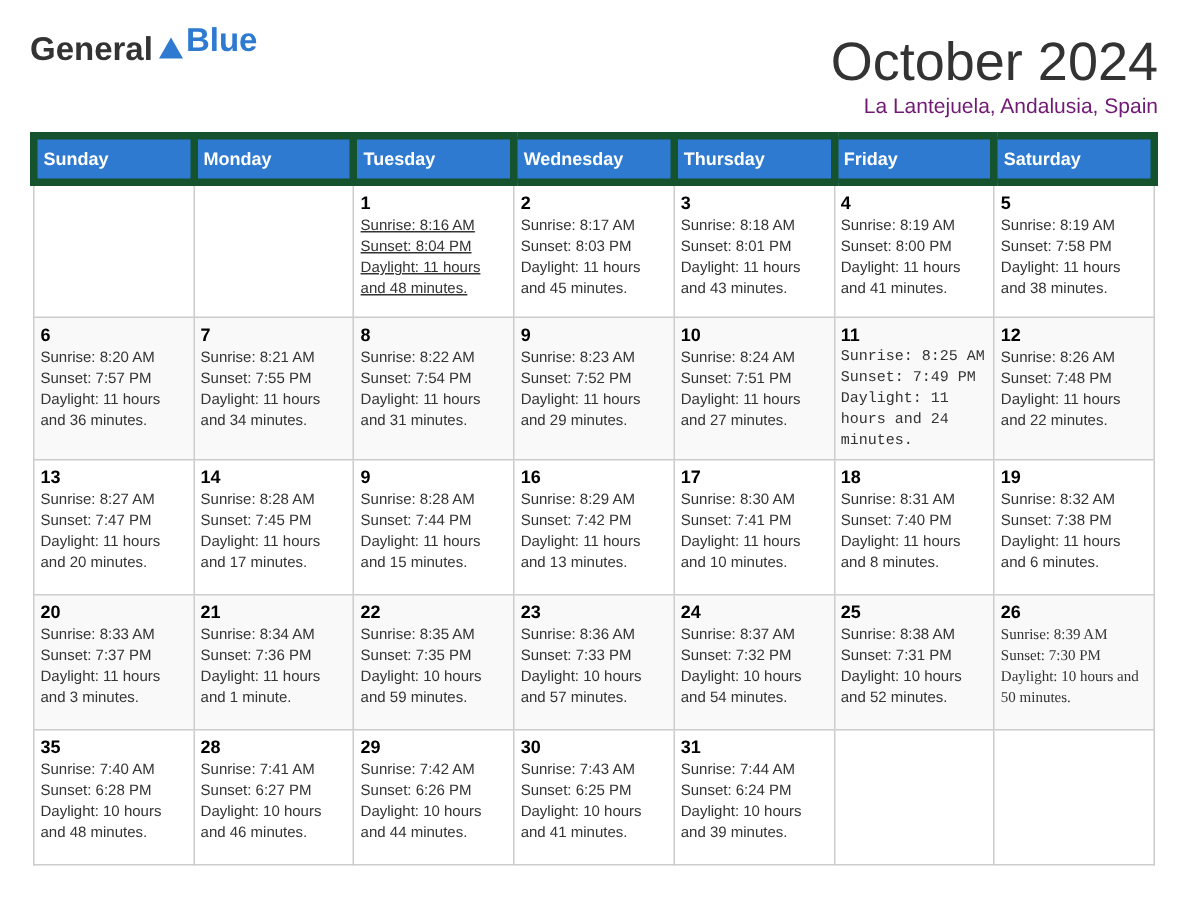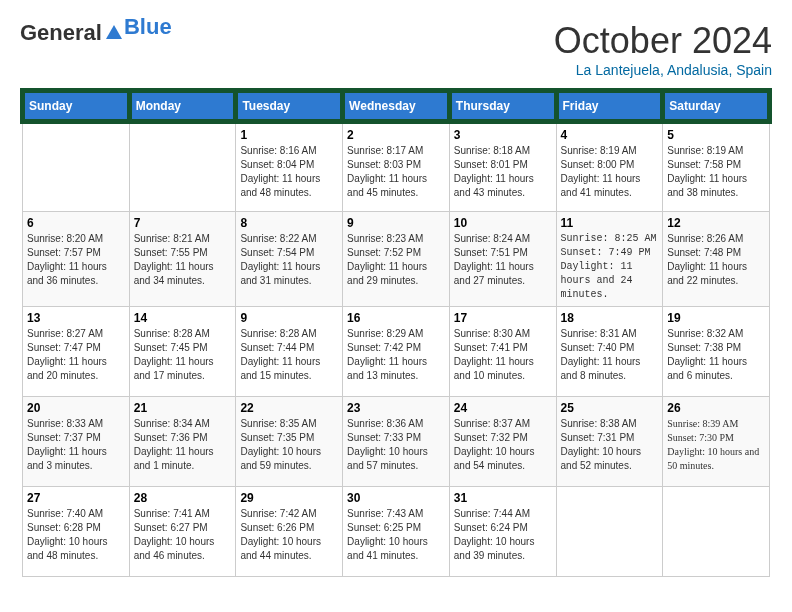--- a/index.html
+++ b/index.html
@@ -38,21 +38,21 @@
     .title-section {
       text-align: right;
     }
     .month-title {
       font-size: 36px;
       color: #333;
       font-weight: normal;
     }
     .location-title {
       font-size: 14px;
-      color: #0369a1;
+      color: #701a75;
     }
     .calendar {
       width: 100%;
       border-collapse: collapse;
       font-size: 11px;
     }
     .calendar th {
       background-color: #2e7ad1;
       color: white;
       padding: 6px 4px;
@@ -116,21 +116,21 @@
         <th>Friday</th>
         <th>Saturday</th>
       </tr>
   </thead>
   <tbody id="calendar-body">
   <tr>
         <td class="empty-cell"></td>
         <td class="empty-cell"></td>
         <td>
           <span class="day-number">1</span>
-          <div class="day-info" style="white-space: pre-line;">Sunrise: 8:16 AM
+          <div class="day-info" style="white-space: pre-line; text-decoration: underline;">Sunrise: 8:16 AM
 Sunset: 8:04 PM
 Daylight: 11 hours and 48 minutes.</div>
         </td>
         <td>
           <span class="day-number">2</span>
           <div class="day-info" style="white-space: pre-line;">Sunrise: 8:17 AM
 Sunset: 8:03 PM
 Daylight: 11 hours and 45 minutes.</div>
         </td>
         <td>
@@ -279,21 +279,21 @@
         </td>
         <td>
           <span class="day-number">26</span>
           <div class="day-info" style="white-space: pre-line; font-family: Liberation Serif, serif;">Sunrise: 8:39 AM
 Sunset: 7:30 PM
 Daylight: 10 hours and 50 minutes.</div>
         </td>
       </tr>
       <tr>
         <td>
-          <span class="day-number">27</span>
+          <span class="day-number">35</span>
           <div class="day-info" style="white-space: pre-line;">Sunrise: 7:40 AM
 Sunset: 6:28 PM
 Daylight: 10 hours and 48 minutes.</div>
         </td>
         <td>
           <span class="day-number">28</span>
           <div class="day-info" style="white-space: pre-line;">Sunrise: 7:41 AM
 Sunset: 6:27 PM
 Daylight: 10 hours and 46 minutes.</div>
         </td>

